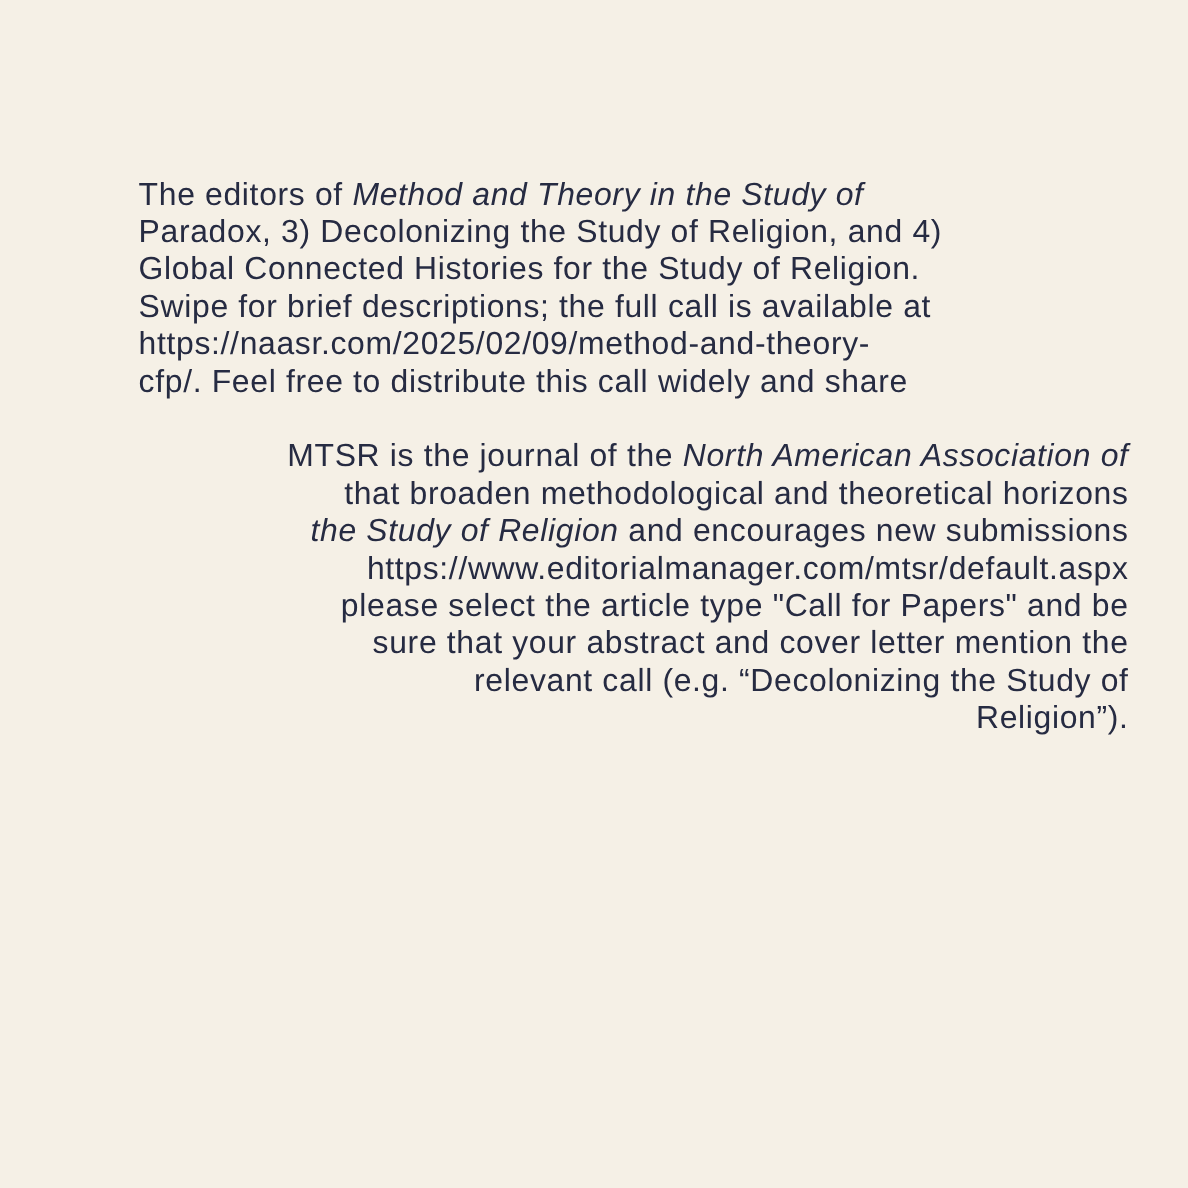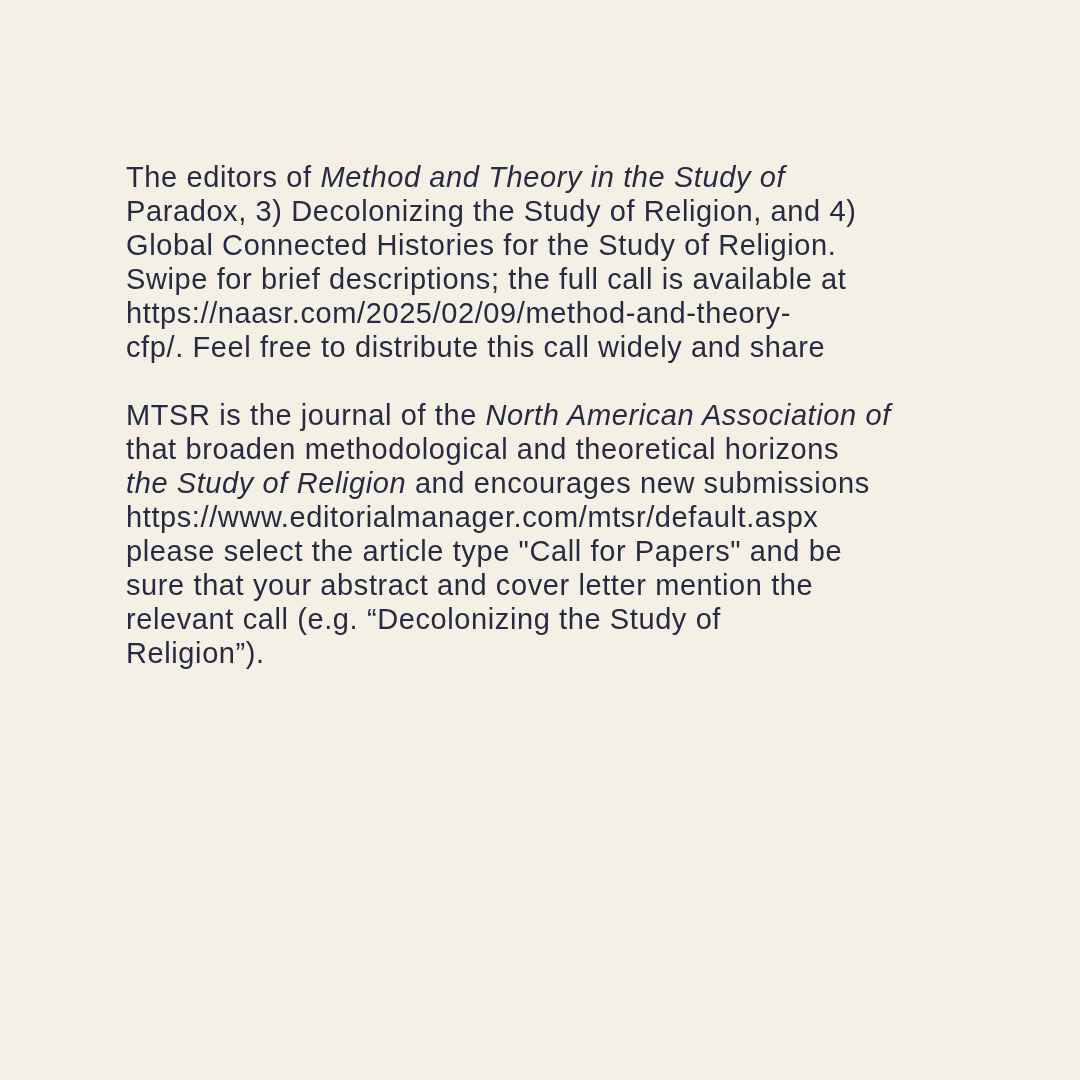--- a/index.html
+++ b/index.html
@@ -24,20 +24,21 @@
     line-height: 34px;
     letter-spacing: 0.6px;
     font-weight: 400;
     margin-left: 34px;
   }
   .paragraph {
     margin: 0 0 34px 0;
   }
   .paragraph:last-child {
     margin-bottom: 0;
+    text-align: right;
   }
   .line {
     white-space: pre;
     height: 34px;
   }
   .run-italic {
     font-style: italic;
   }
 </style>
 </head>

